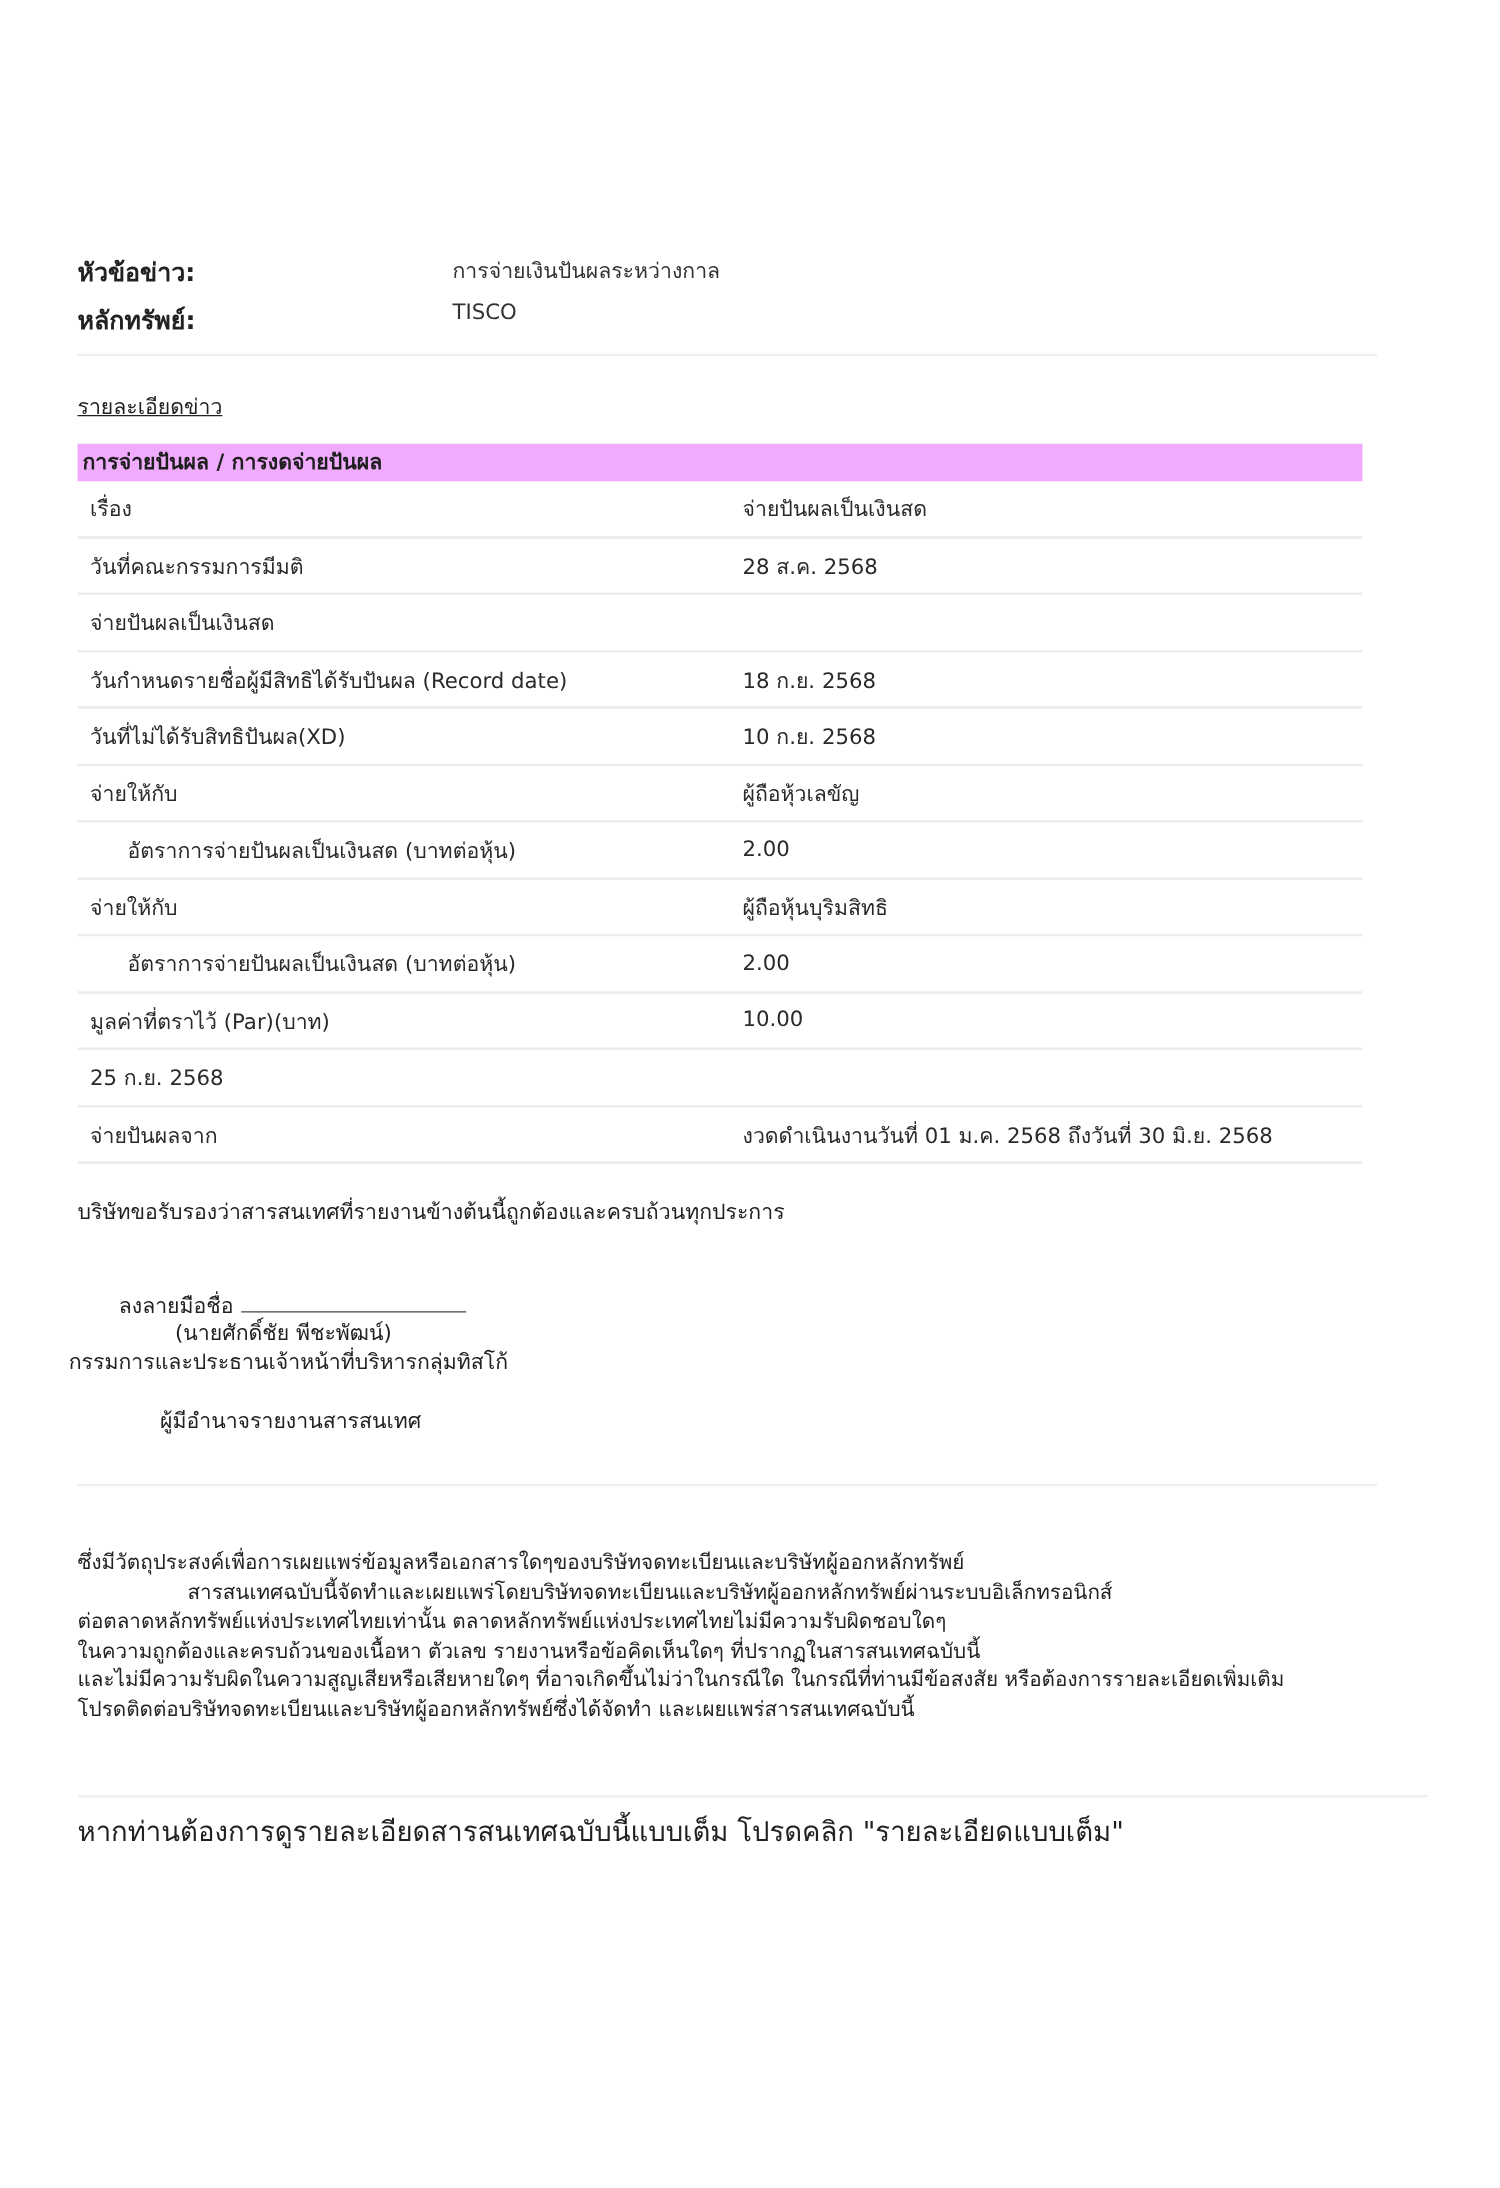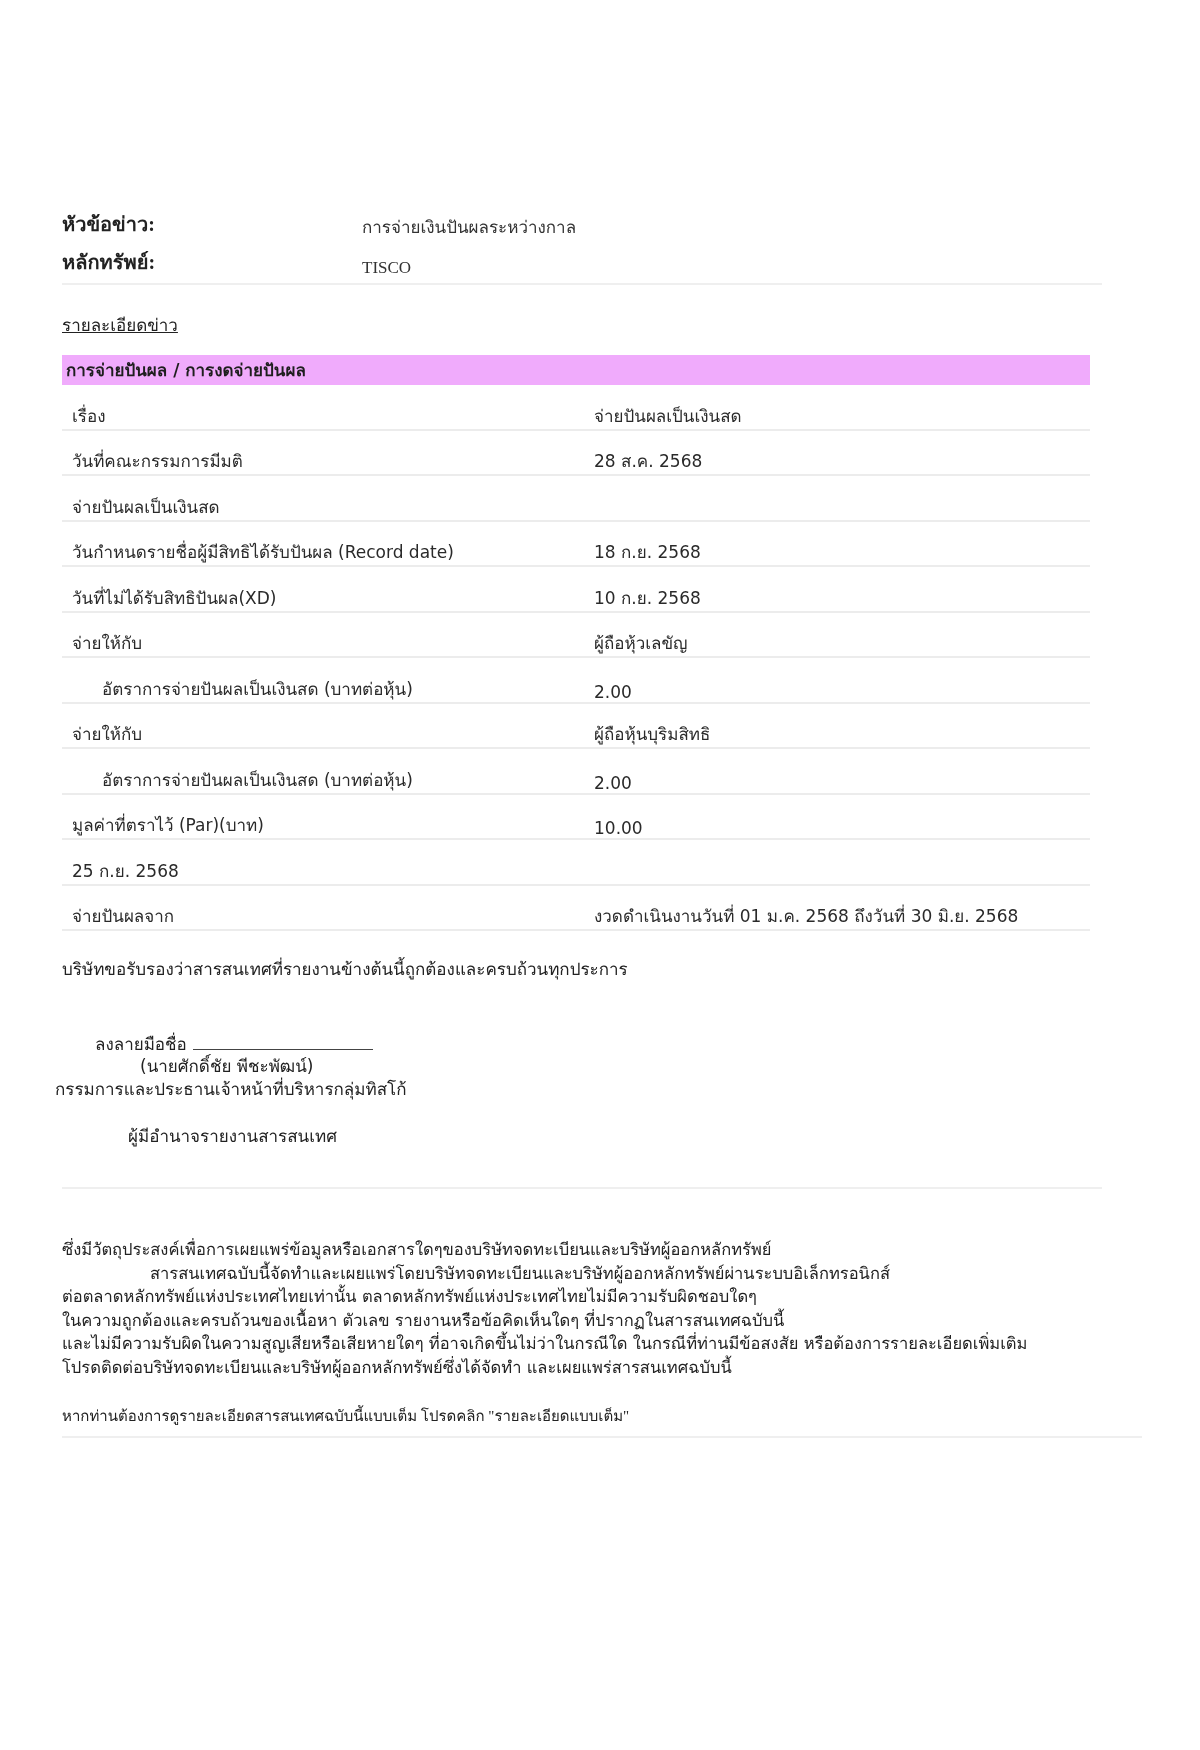--- a/index.html
+++ b/index.html
@@ -25,23 +25,22 @@
 
     
     .head-block {
       position: absolute;
       left: 62px;
       top: 202px;
       width: 1040px;
     }
     .head-row {
       display: flex;
-      align-items: flex-end;
+      align-items: flex-start;
       height: 38px;
-      font-family: Liberation Serif, serif;
     }
     .head-label {
       width: 300px;
       font-size: 20px;
       font-weight: bold;
       color: #222;
     }
     .head-value {
       font-size: 17px;
       color: #333;
@@ -78,21 +77,21 @@
       height: 30px;
       line-height: 30px;
       padding-left: 4px;
       font-size: 17px;
       font-weight: bold;
       color: #1e1e1e;
     }
     .table-row {
       display: flex;
       height: 45.5px;
-      align-items: flex-end;
+      align-items: center;
       border-bottom: 2px solid #ececec;
       box-sizing: border-box;
     }
     .cell-label {
       width: 522px;
       padding-left: 10px;
       font-size: 17px;
       color: #2a2a2a;
       box-sizing: border-box;
     }
@@ -173,24 +172,23 @@
     .disclaimer .dl {
       display: block;
       white-space: nowrap;
     }
     .disclaimer .dl.first {
       padding-left: 88px;
     }
     .fullview {
       position: absolute;
       left: 62px;
-      top: 1404px;
-      font-size: 15px;
-      color: #222;
-      font-family: Liberation Serif, serif;
+      top: 1448px;
+      font-size: 22px;
+      color: #222;
     }
     .fullview-link {
       cursor: pointer;
     }
     .bottom-divider {
       position: absolute;
       left: 62px;
       top: 1436px;
       width: 1080px;
       height: 2px;

